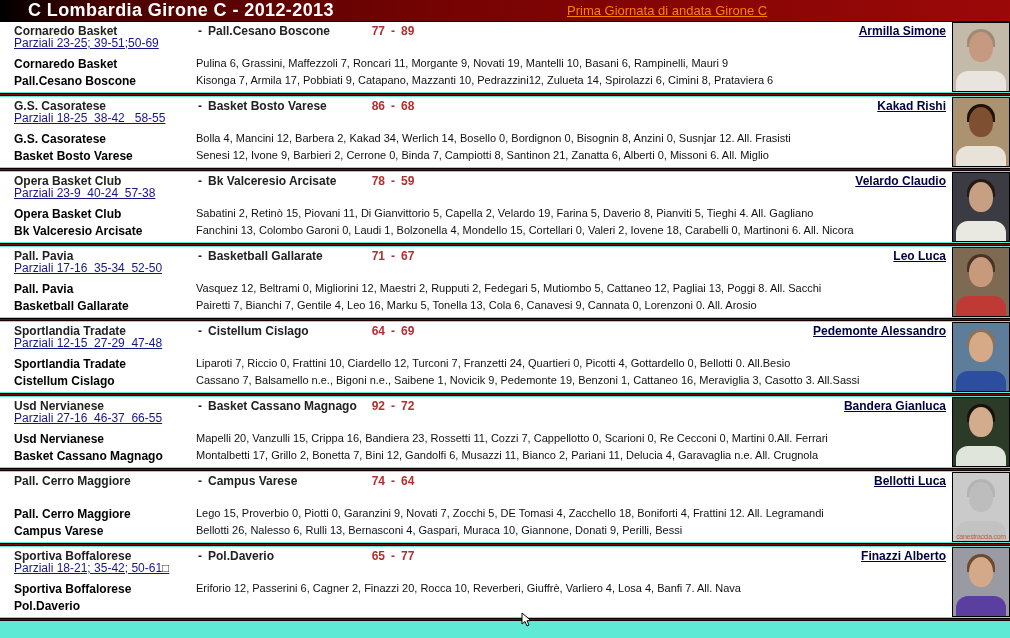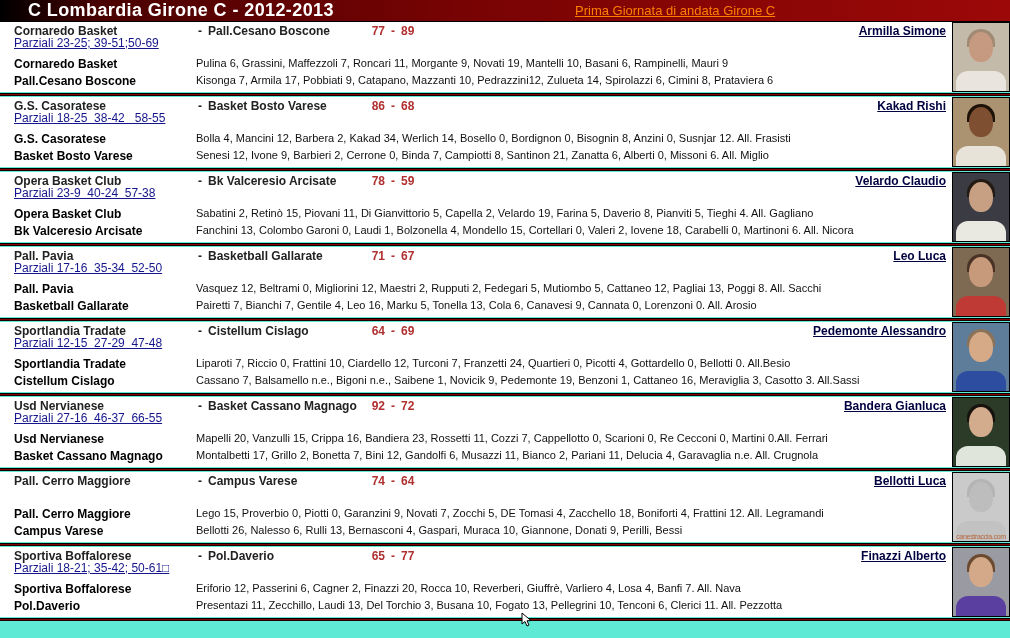--- a/index.html
+++ b/index.html
@@ -17,21 +17,21 @@
     border-bottom:1px solid #000;
   }
   .hdr-title {
     position:absolute; left:28px; top:0px;
     font-size:18px; font-weight:bold; letter-spacing:.4px;
     color:#fff; white-space:nowrap;
   }
   .hdr-sub {
     position:absolute; left:567px; top:3px;
     font-size:13px; color:#ff8000; text-decoration:underline;
-    white-space:nowrap; cursor:pointer;margin-left:8px;
+    white-space:nowrap; cursor:pointer;
   }
   
   .game { position:relative; width:100%; height:70px; background:#fff; }
   .row  { position:absolute; left:14px; right:62px; height:16px; font-size:12px; white-space:nowrap; overflow:visible; }
   .r1 { top:2px;font-weight:bold; }
   .r2 { top:14px; color:#16168c; white-space:pre;text-decoration:underline; }
   .r3 { top:35px; }
   .r4 { top:52px; }
   .team-home { display:inline-block; width:184px; color:#222; vertical-align:top; }
   .team-dash { display:inline-block; width:10px; color:#222; }
@@ -296,21 +296,20 @@
       </span>
       <span class="player-link">Finazzi Alberto</span>
     </div>
     <div class="row r2">Parziali 18-21; 35-42; 50-61□</div>
     <div class="row r3">
       <span class="bold-team">Sportiva Boffalorese</span>
       <span class="roster">Eriforio 12, Passerini 6, Cagner 2, Finazzi 20, Rocca 10, Reverberi, Giuffrè, Varliero 4, Losa 4, Banfi 7. All. Nava</span>
     </div>
     <div class="row r4">
       <span class="bold-team">Pol.Daverio</span>
-      <span class="roster">Presentazi 11, Zecchillo, Laudi 13, Del Torchio 3, Busana 10, Fogato 13, Pellegrini 10, Tenconi 6, Clerici 11. All. Pezzotta</span>
     </div>
     <div class="photo" style="background: rgb(154, 154, 162);">
       <div class="ph-hair" style="background: rgb(107, 74, 47);"></div>
       <div class="ph-head" style="background: rgb(211, 169, 138);"></div>
       <div class="ph-shoulders" style="background: rgb(91, 63, 160);"></div>
       <div class="ph-wm"></div>
     </div>
   </div>
   <div class="sep"></div>
 </div>

